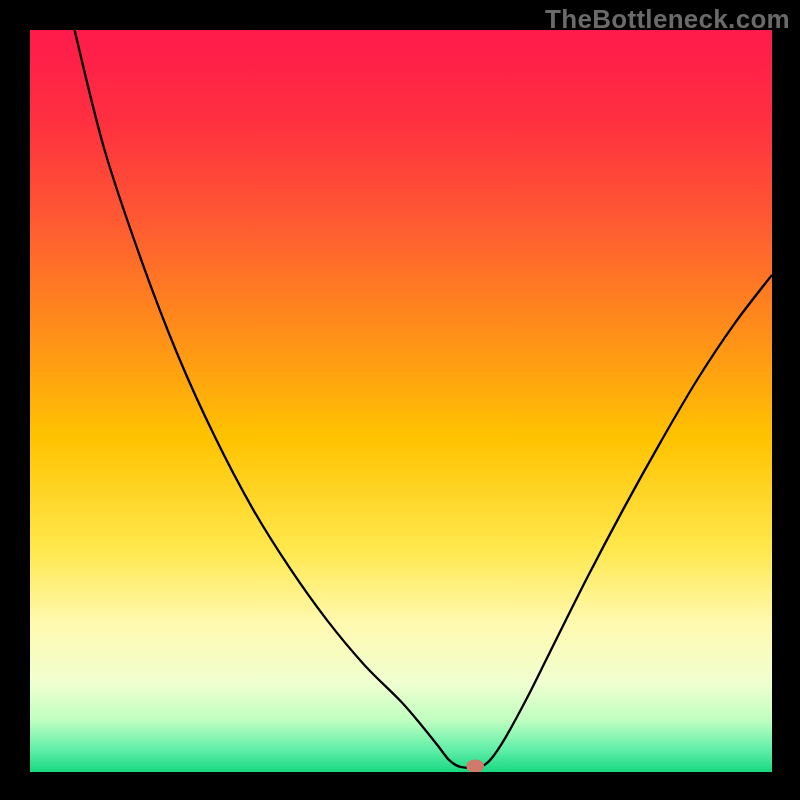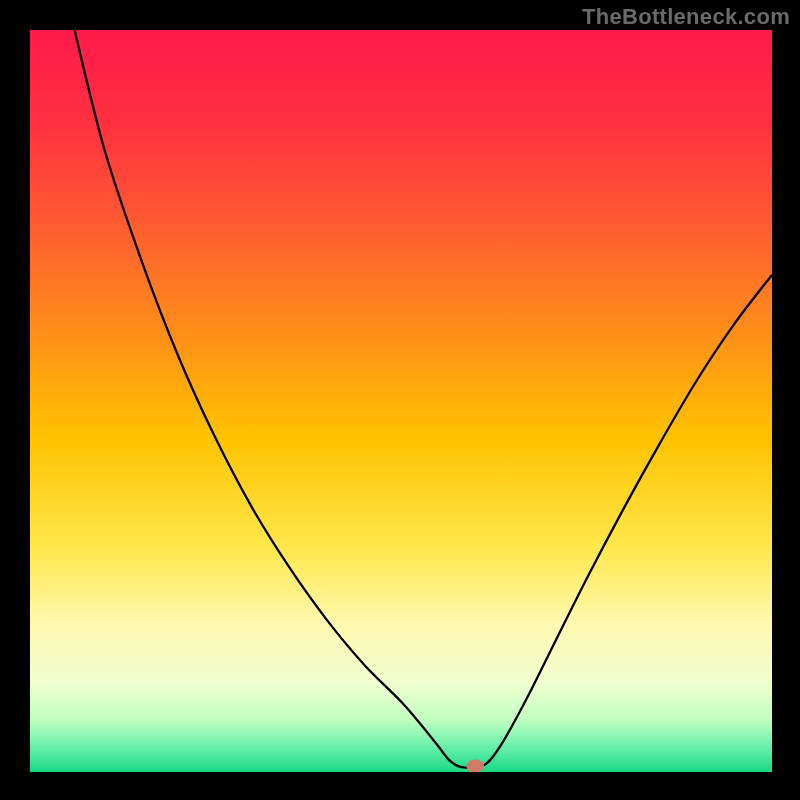--- a/index.html
+++ b/index.html
@@ -15,21 +15,21 @@
     position: relative;
     width: 800px;
     height: 800px;
     background: #000;
   }
   .watermark {
     position: absolute;
     top: 4px;
     right: 10px;
     color: #6a6a6a;
-    font-size: 22px;
+    font-size: 26px;
     font-weight: 600;
     letter-spacing: 0.3px;
     z-index: 50;
   }
   .plot-area {
     position: absolute;
     left: 30px;
     top: 30px;
     width: 742px;
     height: 742px;

